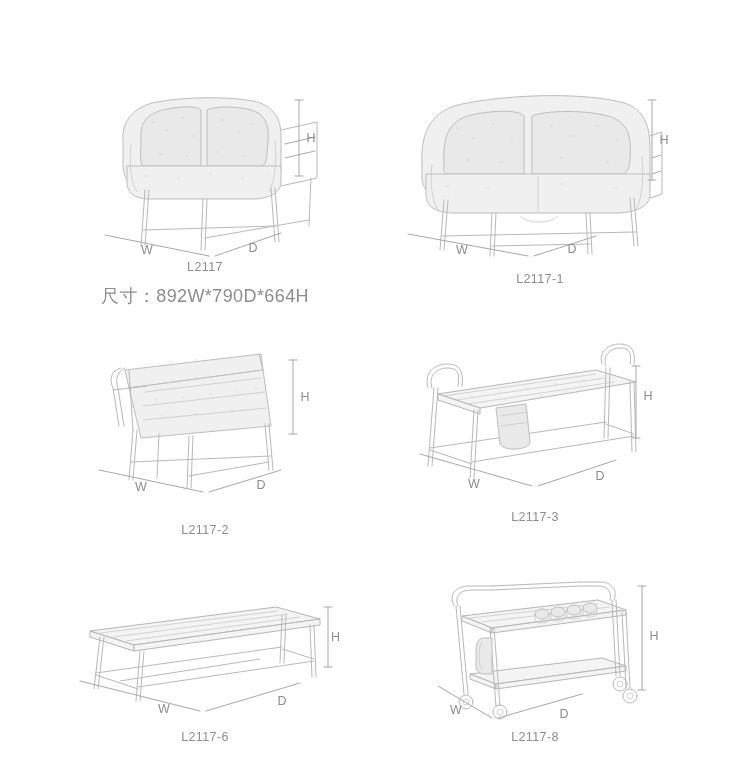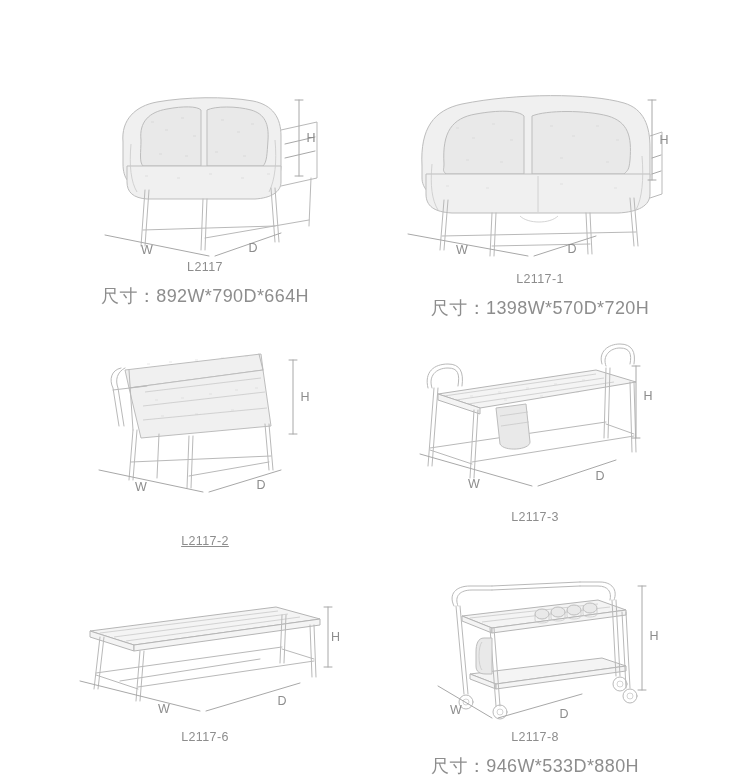--- a/index.html
+++ b/index.html
@@ -188,21 +188,20 @@
         <path class="ln-d" d="M248,30 L256,30"></path>
         <path class="ln-d" d="M248,110 L256,110"></path>
         <text class="dimlabel" x="62" y="184" text-anchor="middle">W</text>
         <text class="dimlabel" x="172" y="183" text-anchor="middle">D</text>
         <text class="dimlabel" x="264" y="74" text-anchor="middle">H</text>
       </svg>
     </div>
   </div>
   <div class="cell caption" style="left:400px; top:270px; width:280px;">
     <span class="code">L2117-1</span>
-    <span class="dims">尺寸：1398W*570D*720H</span>
   </div>
 
   <div class="cell" style="left:85px; top:330px; width:240px;">
     <div class="fig">
       <svg width="240" height="175" viewBox="0 0 240 175" xmlns="http://www.w3.org/2000/svg">
 
         <path class="cush" d="M40,40 L176,24 L178,40 L44,58 Z"></path>
 
         <path class="cush" d="M44,58 L178,40 L186,96 L56,108 Z"></path>
         <path class="thin" d="M60,62 L176,48"></path>
@@ -235,21 +234,21 @@
         <path class="ln-d" d="M124,162 L196,140"></path>
         <path class="ln-d" d="M208,30 L208,104"></path>
         <path class="ln-d" d="M204,30 L212,30"></path>
         <path class="ln-d" d="M204,104 L212,104"></path>
         <text class="dimlabel" x="56" y="161" text-anchor="middle">W</text>
         <text class="dimlabel" x="176" y="159" text-anchor="middle">D</text>
         <text class="dimlabel" x="220" y="71" text-anchor="middle">H</text>
       </svg>
     </div>
   </div>
-  <div class="cell caption" style="left:75px; top:532px; width:260px;text-decoration:underline;">
+  <div class="cell caption" style="left:75px; top:521px; width:260px;">
     <span class="code">L2117-2</span>
   </div>
 
   <div class="cell" style="left:400px; top:330px; width:260px;">
     <div class="fig">
       <svg width="260" height="175" viewBox="0 0 260 175" xmlns="http://www.w3.org/2000/svg">
 
         <path class="top" d="M38,64 L196,40 L236,52 L80,78 Z"></path>
         <path class="thin" d="M44,66 L196,44"></path>
         <path class="thin" d="M56,70 L204,48"></path>
@@ -403,16 +402,15 @@
         <path class="ln-d" d="M208,16 L216,16"></path>
         <path class="ln-d" d="M208,120 L216,120"></path>
         <text class="dimlabel" x="26" y="144" text-anchor="middle">W</text>
         <text class="dimlabel" x="134" y="148" text-anchor="middle">D</text>
         <text class="dimlabel" x="224" y="70" text-anchor="middle">H</text>
       </svg>
     </div>
   </div>
   <div class="cell caption" style="left:395px; top:728px; width:280px;">
     <span class="code">L2117-8</span>
-    <span class="dims">尺寸：946W*533D*880H</span>
   </div>
 
 </div>
 
 </body></html>

